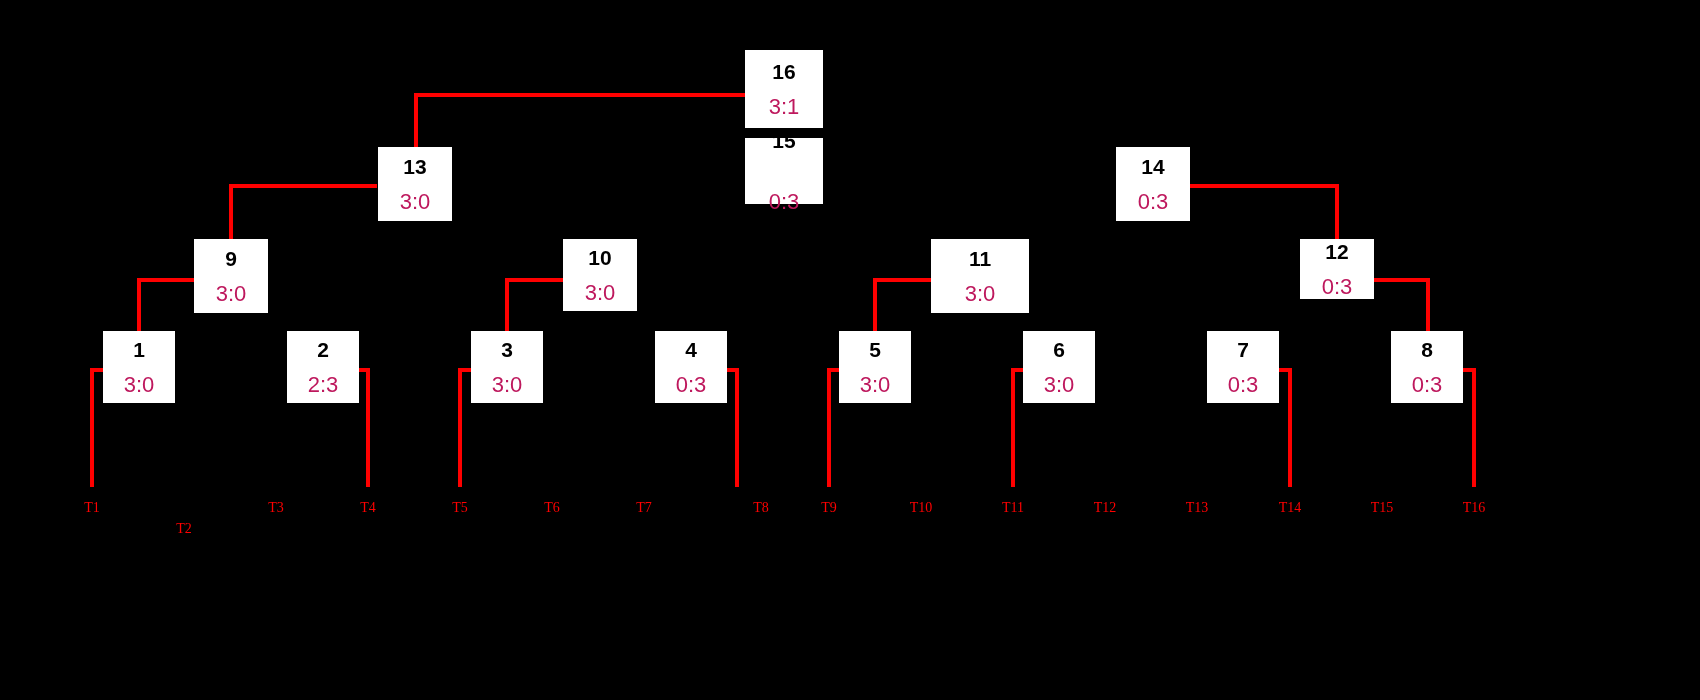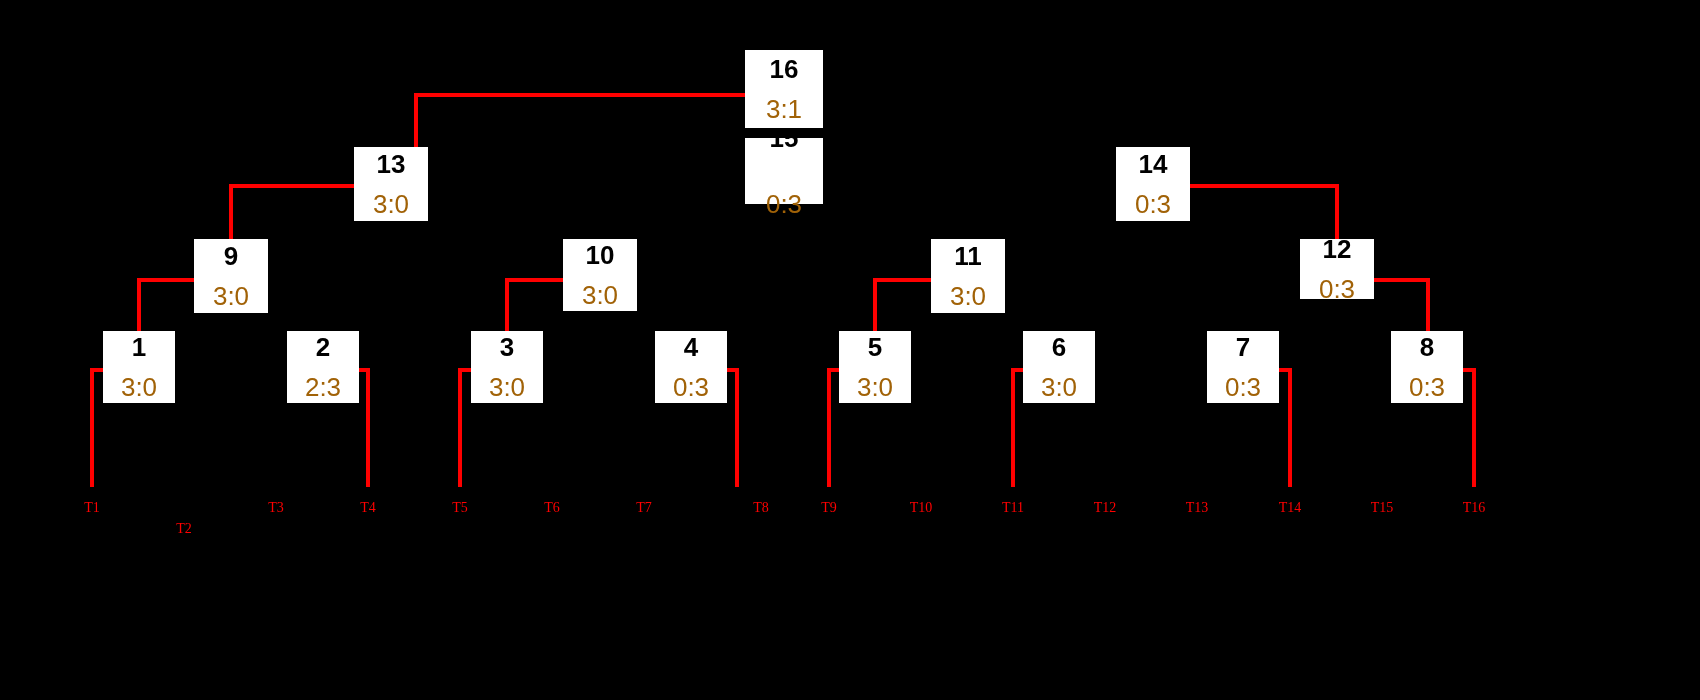--- a/index.html
+++ b/index.html
@@ -29,27 +29,27 @@
     box-sizing: border-box;
     display: flex;
     flex-direction: column;
     align-items: center;
     justify-content: center;
     z-index: 5;
   }
   .node .nid {
     color: #000000;
     font-weight: bold;
-    font-size: 26px;
+    font-size: 21px;
     line-height: 1;
     font-family: "Liberation Sans", sans-serif;
   }
   .node .score {
-    color: #a16207;
-    font-size: 26px;
+    color: #be185d;
+    font-size: 22px;
     line-height: 1;
     margin-top: 14px;
     font-family: "Liberation Sans", sans-serif;
   }
   
   .team-label {
     position: absolute;
     color: #ff0000;
     font-size: 14px;
     font-family: "Liberation Serif", serif;
@@ -81,37 +81,37 @@
       <polyline points="1463,370 1474,370 1474,487" fill="none" stroke="#ff0000" stroke-width="4"></polyline>
     </svg>
 <div class="node" style="left: 745px; top: 50px; width: 78px; height: 78px;">
       <div class="nid">16</div>
       <div class="score">3:1</div>
     </div>
     <div class="node" style="left: 745px; top: 138px; width: 78px; height: 66px; gap: 26px;">
       <div class="nid">15</div>
       <div class="score">0:3</div>
     </div>
-    <div class="node" style="left: 354px; top: 147px; width: 74px; height: 74px;">
+    <div class="node" style="left: 378px; top: 147px; width: 74px; height: 74px;">
       <div class="nid">13</div>
       <div class="score">3:0</div>
     </div>
     <div class="node" style="left: 1116px; top: 147px; width: 74px; height: 74px;">
       <div class="nid">14</div>
       <div class="score">0:3</div>
     </div>
     <div class="node" style="left: 194px; top: 239px; width: 74px; height: 74px;">
       <div class="nid">9</div>
       <div class="score">3:0</div>
     </div>
     <div class="node" style="left: 563px; top: 239px; width: 74px; height: 72px;">
       <div class="nid">10</div>
       <div class="score">3:0</div>
     </div>
-    <div class="node" style="left: 931px; top: 239px; width: 74px; height: 74px;">
+    <div class="node" style="left: 931px; top: 239px; width: 98px; height: 74px;">
       <div class="nid">11</div>
       <div class="score">3:0</div>
     </div>
     <div class="node" style="left: 1300px; top: 239px; width: 74px; height: 60px;">
       <div class="nid">12</div>
       <div class="score">0:3</div>
     </div>
     <div class="node" style="left: 103px; top: 331px; width: 72px; height: 72px;">
       <div class="nid">1</div>
       <div class="score">3:0</div>

